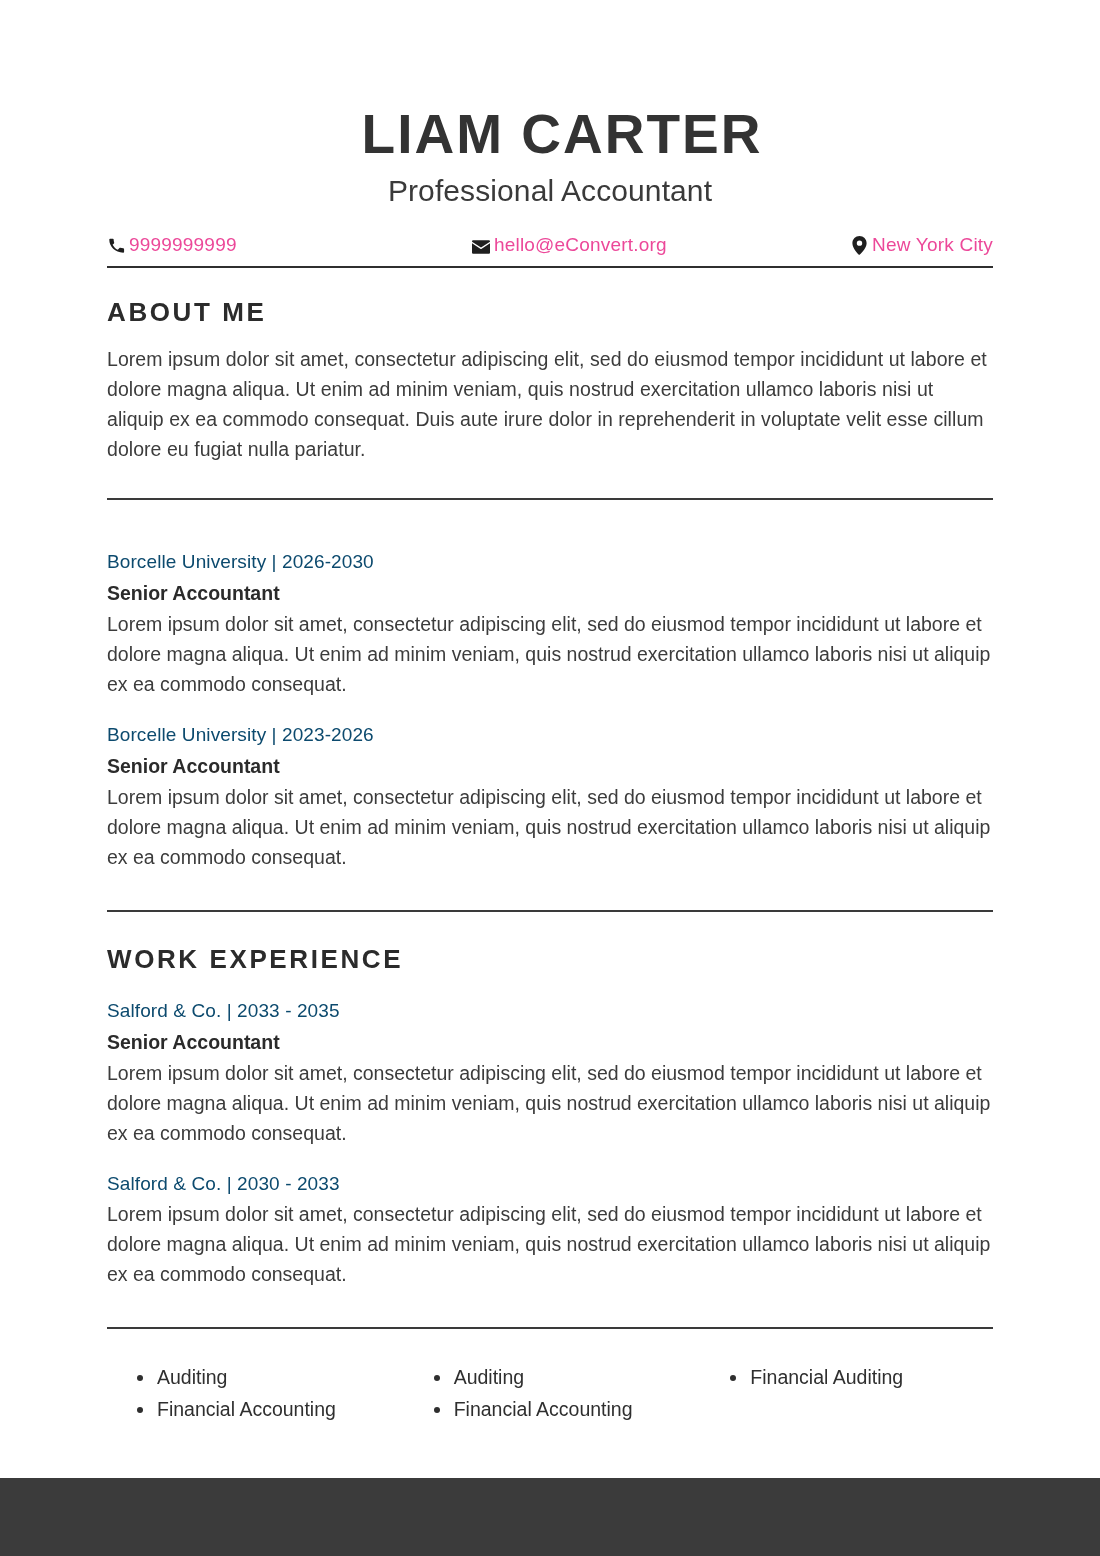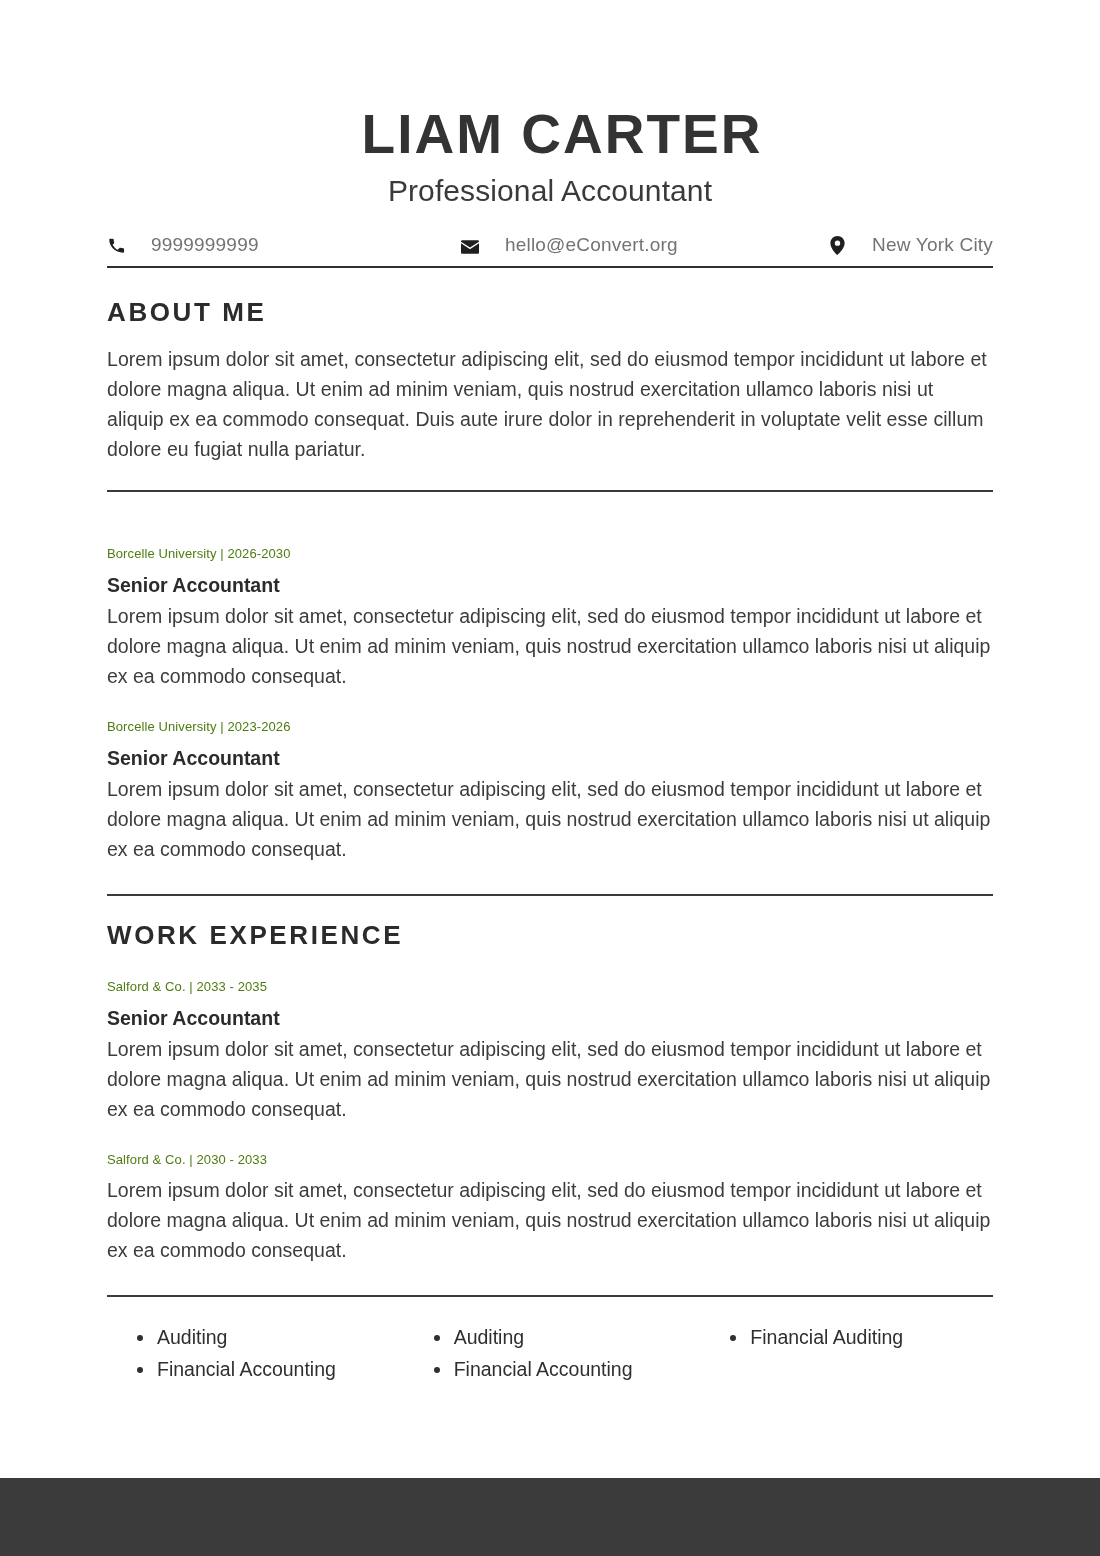--- a/index.html
+++ b/index.html
@@ -52,23 +52,23 @@
     margin: 26px auto 0 auto;
     width: 886px;
     display: flex;
     align-items: center;
     justify-content: space-between;
     padding-bottom: 10px;
   }
   .contact-item {
     display: flex;
     align-items: center;
-    gap: 26px;
+    gap: 4px;
     font-size: 19px;
-    color: #737373;
+    color: #ec4899;
     letter-spacing: 0.2px;
   }
   .contact-item.center { margin-left: 52px; align-items: flex-end; }
   .contact-item.right  { margin-right: 0px; }
   .contact-icon {
     display: inline-flex;
     align-items: center;
     justify-content: center;
     width: 18px;
     height: 19px;
@@ -80,42 +80,42 @@
   
   .rule {
     width: 886px;
     margin: 0 auto;
     height: 0;
     border-top: 2px solid #2f2f2f;
   }
   .rule.thin { border-top: 2px solid #3a3a3a; }
 
   
-  .section { width: 886px; margin: 0 auto; }
+  .section { width: 886px; margin: 8px auto; }
   .section-title {
     font-size: 26px;
     font-weight: bold;
     letter-spacing: 2.6px;
     color: #2b2b2b;
     text-transform: uppercase;
   }
   .about { margin-top: 29px; }
   .about .section-title { margin-bottom: 16px; }
 
   .body-text {
     font-size: 19.5px;
     line-height: 30px;
     color: #3c3c3c;
     letter-spacing: 0.05px;
   }
 
   .entry { margin-top: 22px; }
   .entry-meta {
-    font-size: 13px;
-    color: #4d7c0f;
+    font-size: 19px;
+    color: #0c4a6e;
     line-height: 28px;
     letter-spacing: 0.1px;
   }
   .entry-role {
     font-size: 19.5px;
     font-weight: bold;
     color: #2b2b2b;
     line-height: 30px;
     margin-top: 2px;
   }

